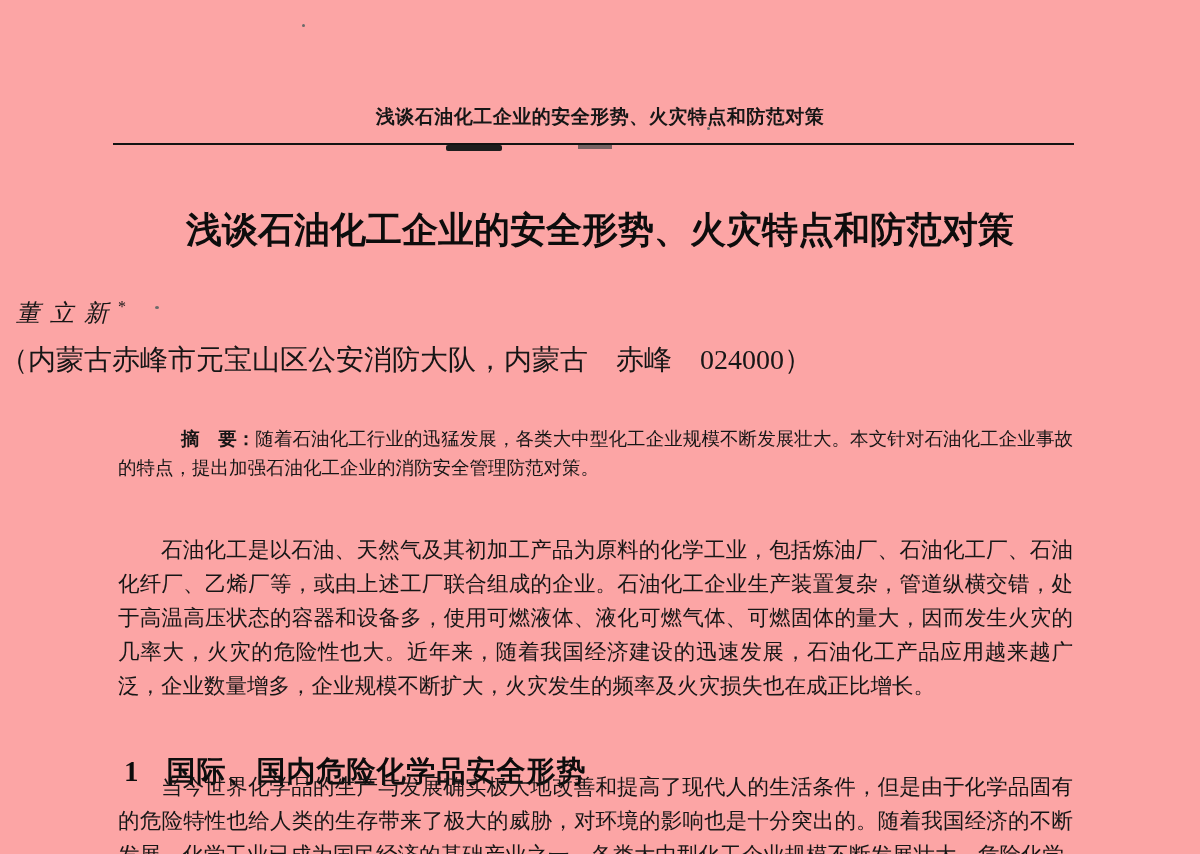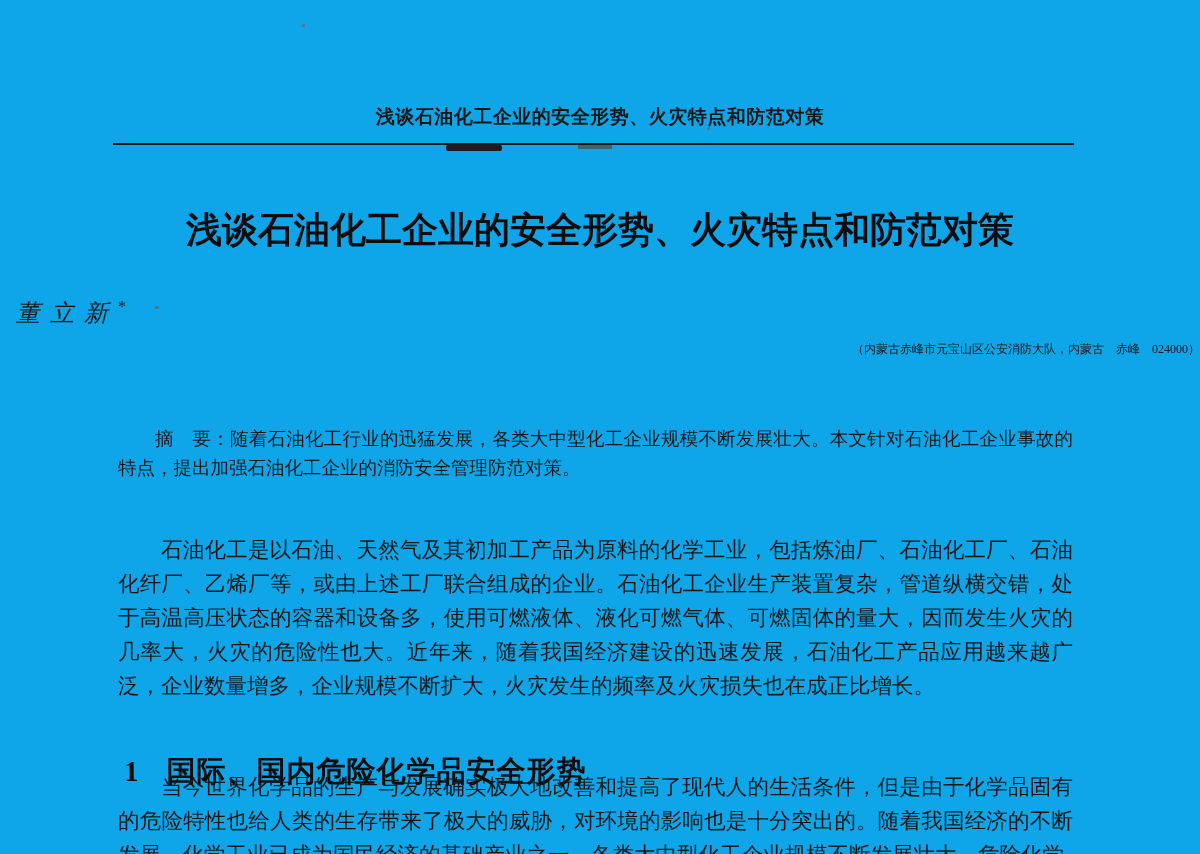--- a/index.html
+++ b/index.html
@@ -1,21 +1,21 @@
 <!DOCTYPE html>
 <html><head>
 <meta charset="utf-8">
 <style>
   html, body { margin: 0; padding: 0; background: #e8e8e8; }
   .page {
     position: relative;
     width: 1200px;
     height: 854px;
     margin: 0 auto;
-    background: #0ea5e9;
+    background: #fca5a5;
     overflow: hidden;
     color: #161616;
     font-family: "Liberation Serif", serif;
   }
 
   .running-header {
     position: absolute;
     top: 104px; left: 0; width: 100%;
     text-align: center;
     font-size: 19px;
@@ -59,39 +59,40 @@
   .author-mark {
     font-size: 16px;
     font-style: normal;
     letter-spacing: 0;
     vertical-align: 9px;
   }
 
   .affiliation {
     position: absolute;
     top: 341px; left: 0; width: 100%;
-    text-align: right;
-    font-size: 12px;
+    text-align: left;
+    font-size: 28px;
   }
 
   .front-matter {
     position: absolute;
     left: 118px; top: 424px; width: 955px;
   }
   .front-matter p {
     margin: 0;
     font-size: 18.5px;
     line-height: 29px;
     text-indent: 37px;
     text-align: justify;
     line-break: strict;
   }
   .fm-label {
     font-family: "Liberation Sans", sans-serif;
-    font-weight: normal;
+    font-weight: bold;
+    margin-left: 26px;
   }
 
   .body-para {
     position: absolute;
     left: 118px; width: 955px;
     margin: 0;
     font-size: 21.5px;
     line-height: 34px;
     text-indent: 43px;
     text-align: justify;

